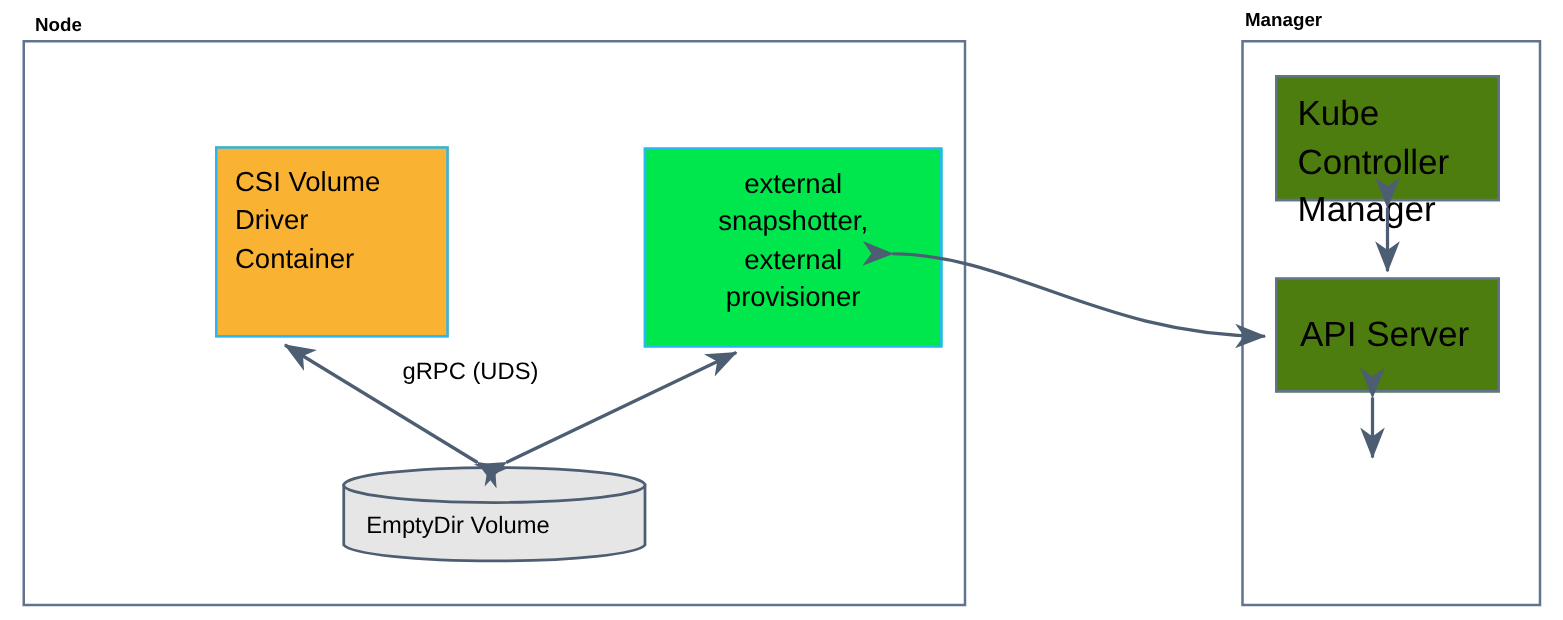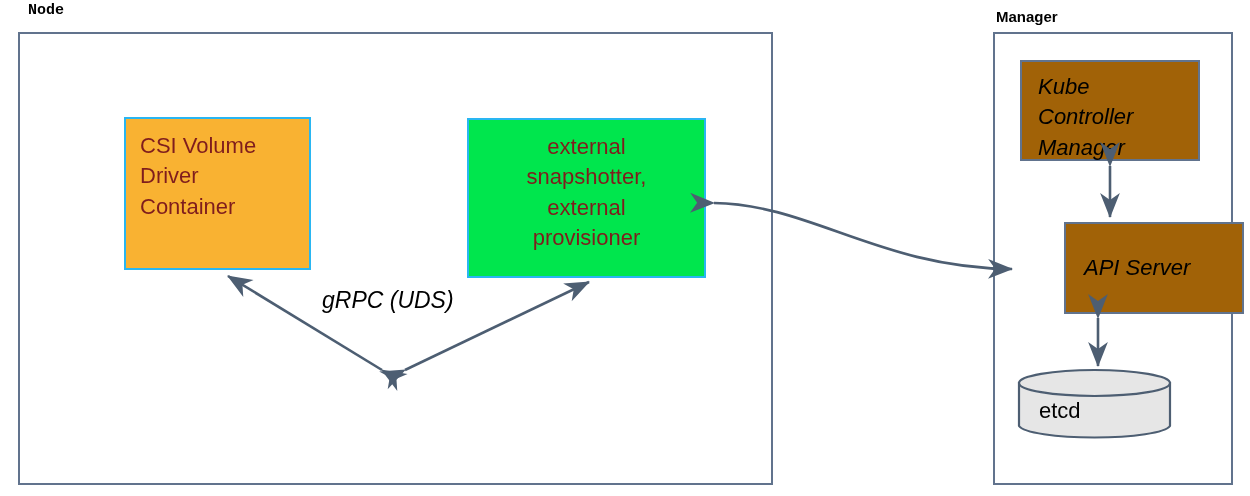--- a/index.html
+++ b/index.html
@@ -44,107 +44,105 @@
   }
 
   
   .node-box {
     box-sizing: border-box;
     border: 2px solid #29b6f2;
     display: block;
     padding: 12px 14px 0 14px;
     font-size: 22px;
     line-height: 1.38;
-    color: #7f1d1d;
+    color: #000000;
     white-space: pre-line;
+    margin-left: 48px;
   }
   .node-box.orange { background: #f9b232; }
   .node-box.green  { background: #00e64d; text-align: center; }
 
   
   .grey-box {
     box-sizing: border-box;
     border: 2px solid #61738d;
-    background: #a16207;
+    background: #4d7c0f;
     color: #000000;
-    font-size: 22px;
+    font-size: 28px;
     line-height: 1.38;
     white-space: pre-line;
     padding: 10px 0 0 16px;
-    font-style: italic;
   }
   .grey-box.centered {
     display: flex;
     align-items: center;
     padding: 0 16px 0 18px;
-    margin-left: 44px;
   }
 
   
   .cylinder { }
   .cyl-label {
     position: absolute;
     color: #000000;
     white-space: nowrap;
   }
 
   
   .edge-label {
-    font-size: 23px;
+    font-size: 19px;
     color: #000000;
     white-space: nowrap;
-    font-style: italic;
   }
 
   svg.overlay {
     position: absolute;
     left: 0;
     top: 0;
     width: 1250px;
     height: 496px;
     pointer-events: none;
   }
 </style>
 </head>
 <body>
 
 <div id="canvas">
 
-  <div class="abs group-label" style="left:28px; top:2px;font-family:Liberation Mono, monospace;">Node</div>
+  <div class="abs group-label" style="left:28px; top:12px;">Node</div>
   <div class="abs group-box" style="left:18px; top:32px; width:755px; height:453px;"></div>
 
 
   <div class="abs node-box orange" style="left:124px; top:117px; width:187px; height:153px;">CSI Volume
 Driver
 Container</div>
 
   <div class="abs node-box green" style="left:467px; top:118px; width:239px; height:160px;">external
 snapshotter,
 external
 provisioner</div>
 
   <div class="abs edge-label" style="left:322px; top:287px;">gRPC (UDS)</div>
 
+  <div class="abs cylinder" style="left:273px; top:372px; width:245px; height:80px;">
+    <svg width="245" height="80" viewBox="0 0 245 80">
+      <path d="M2,16 L2,64 A121,14 0 0 0 243,64 L243,16 Z" fill="#e6e6e6" stroke="#4d5e72" stroke-width="2.2"></path>
+      <ellipse cx="122.5" cy="16" rx="120.5" ry="14" fill="#e6e6e6" stroke="#4d5e72" stroke-width="2.2"></ellipse>
+    </svg>
+    <div class="cyl-label" style="left:20px; top:38px; font-size:19px;">EmptyDir Volume</div>
+  </div>
 
   <div class="abs group-label" style="left:996px; top:8px;">Manager</div>
   <div class="abs group-box" style="left:993px; top:32px; width:240px; height:453px;"></div>
 
   <div class="abs grey-box" style="left:1020px; top:60px; width:180px; height:101px;">Kube
 Controller
 Manager</div>
 
   <div class="abs grey-box centered" style="left:1020px; top:222px; width:180px; height:92px;">API Server</div>
 
-  <div class="abs cylinder" style="left:1017px; top:368px; width:155px; height:73px;">
-    <svg width="155" height="73" viewBox="0 0 155 73">
-      <path d="M2,15 L2,58 A76,13 0 0 0 153,58 L153,15 Z" fill="#e6e6e6" stroke="#4d5e72" stroke-width="2.2"></path>
-      <ellipse cx="77.5" cy="15" rx="75.5" ry="13" fill="#e6e6e6" stroke="#4d5e72" stroke-width="2.2"></ellipse>
-    </svg>
-    <div class="cyl-label" style="left:22px; top:30px; font-size:22px;">etcd</div>
-  </div>
 
   <svg class="overlay">
     <defs>
       <marker id="ah" markerWidth="11" markerHeight="11" refX="9.6" refY="4.0" orient="auto" markerUnits="strokeWidth">
         <path d="M0.4,0.2 L10,4.0 L0.4,7.8 L3.1,4.0 Z" fill="#4d5e72"></path>
       </marker>
     </defs>
 
     <line x1="382" y1="370" x2="228" y2="276" stroke="#4d5e72" stroke-width="2.6" marker-start="url(#ah)" marker-end="url(#ah)"></line>
 

